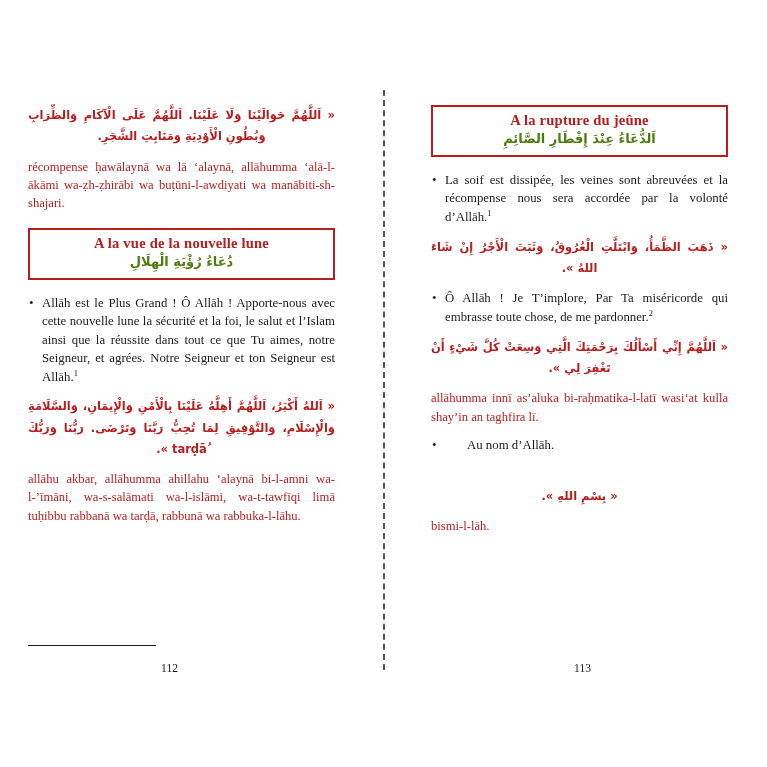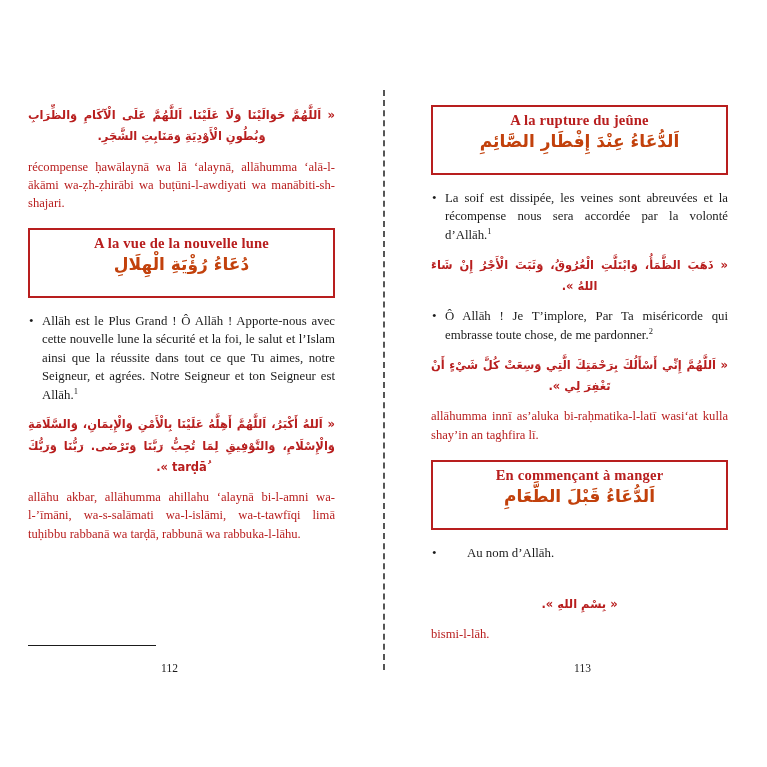--- a/index.html
+++ b/index.html
@@ -74,37 +74,37 @@
   .translit {
     color: #b81e1e;
     font-size: 12.6px;
     line-height: 1.45;
     text-align: justify;
     margin: 0 0 10px 0;
     font-family: "Liberation Serif", serif;
   }
   .framed {
     border: 2px solid #b81e1e;
-    padding: 5px 6px 22px 6px;
+    padding: 5px 6px 9px 6px;
     margin: 16px 0 14px 0;
     text-align: center;
     box-shadow: 0 0 0 1px #ffffff inset;
   }
   .framed .fr-title {
     font-size: 14.6px;
     font-weight: bold;
     color: #b81e1e;
     letter-spacing: 0.2px;
     margin-bottom: 2px;
     font-family: "Liberation Serif", serif;
   }
   .framed .ar-title {
-    font-size: 17px;
+    font-size: 13px;
     font-weight: bold;
-    color: #c2410c;
+    color: #4d7c0f;
     font-family: "DejaVu Sans", "Liberation Sans", sans-serif;
     direction: rtl;
   }
   .bullet-para {
     position: relative;
     color: #1b1b1b;
     font-size: 12.8px;
     line-height: 1.42;
     text-align: justify;
     margin: 0 0 10px 0;
@@ -212,24 +212,20 @@
 
         <div class="bullet-para">
           <span class="dot">•</span>
           <span>Ô Allāh ! Je T’implore, Par Ta miséricorde qui embrasse toute chose, de me pardonner.</span><sup>2</sup>
         </div>
 
         <div class="arabic block">« اَللَّهُمَّ إِنِّي أَسْأَلُكَ بِرَحْمَتِكَ الَّتِي وَسِعَتْ كُلَّ شَيْءٍ أَنْ تَغْفِرَ لِي ».</div>
 
         <div class="translit">allāhumma innī as’aluka bi-raḥmatika-l-latī wasi‘at kulla shay’in an taghfira lī.</div>
 
-        <div class="framed">
-          <div class="fr-title">En commençant à manger</div>
-          <div class="ar-title">اَلدُّعَاءُ قَبْلَ الطَّعَامِ</div>
-        </div>
 
         <div class="bullet-para" style="margin-bottom:16px;">
           <span class="dot">•</span>
           <span style="padding-left:22px; display:inline-block;">Au nom d’Allāh.</span>
         </div>
 
         <div class="arabic block" style="text-align:right; text-align-last:center;margin-top:32px;">« بِسْمِ اللهِ ».</div>
 
         <div class="translit">bismi-l-lāh.</div>
       </div>

